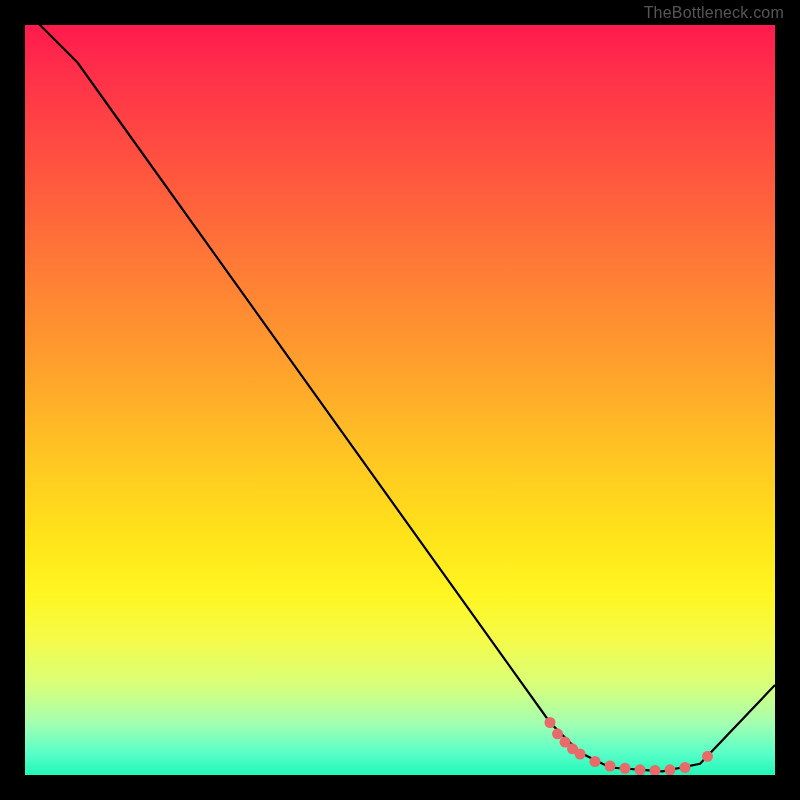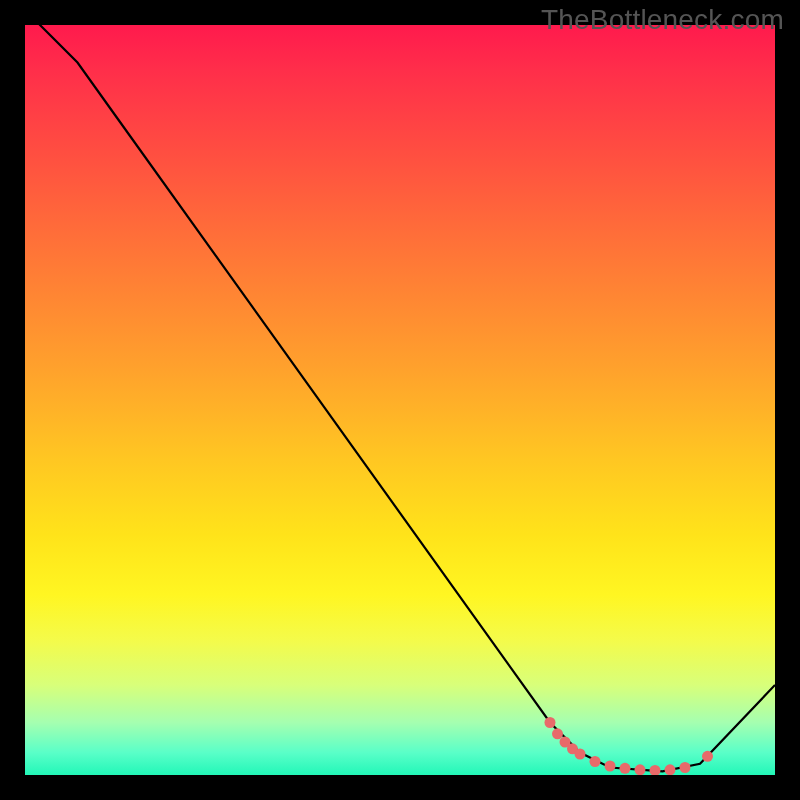--- a/index.html
+++ b/index.html
@@ -9,21 +9,21 @@
     background: #000;
     position: relative;
     font-family: Arial, Helvetica, sans-serif;
     overflow: hidden;
   }
   .watermark {
     position: absolute;
     top: 4px;
     right: 16px;
     color: #555;
-    font-size: 28px;
+    font-size: 16px;
     font-weight: 500;
     z-index: 10;
     letter-spacing: 0.2px;
   }
   .plot-area {
     position: absolute;
     top: 25px;
     left: 25px;
     width: 750px;
     height: 750px;

